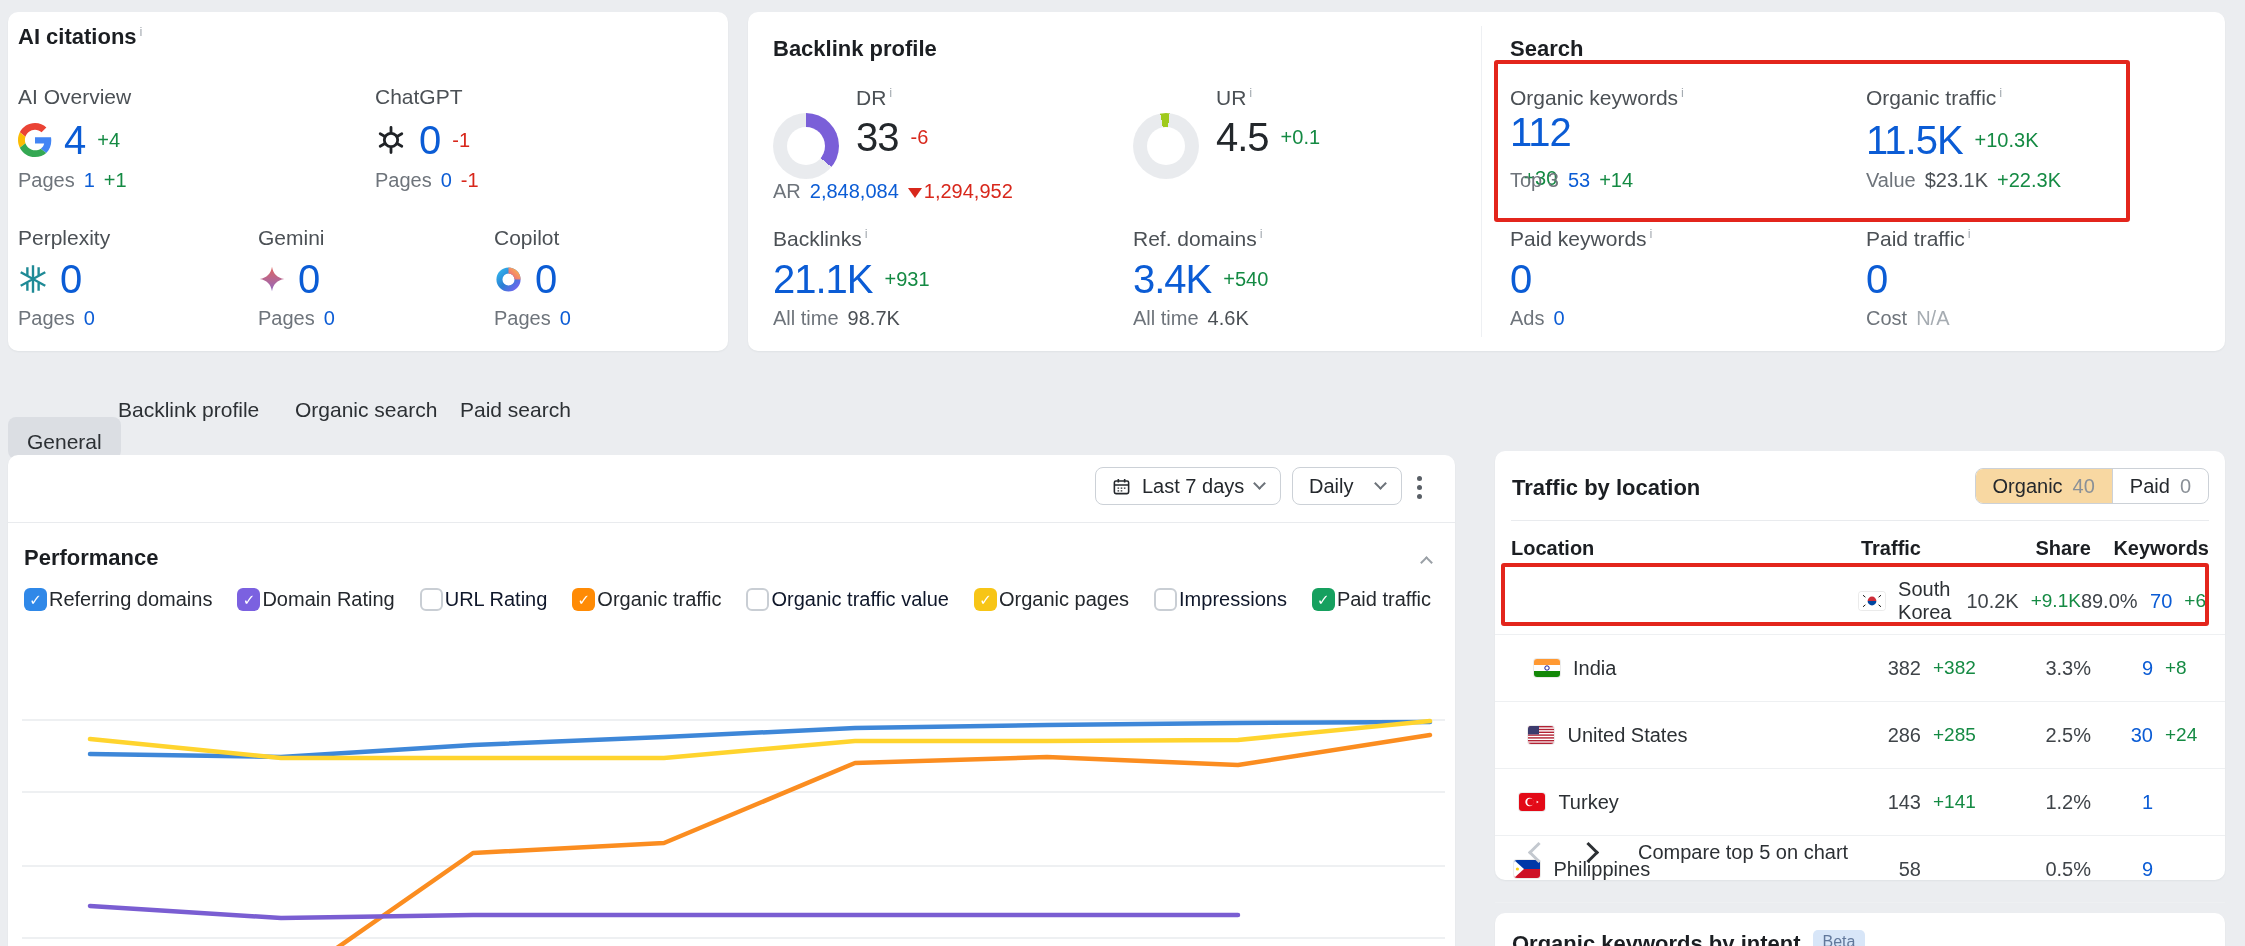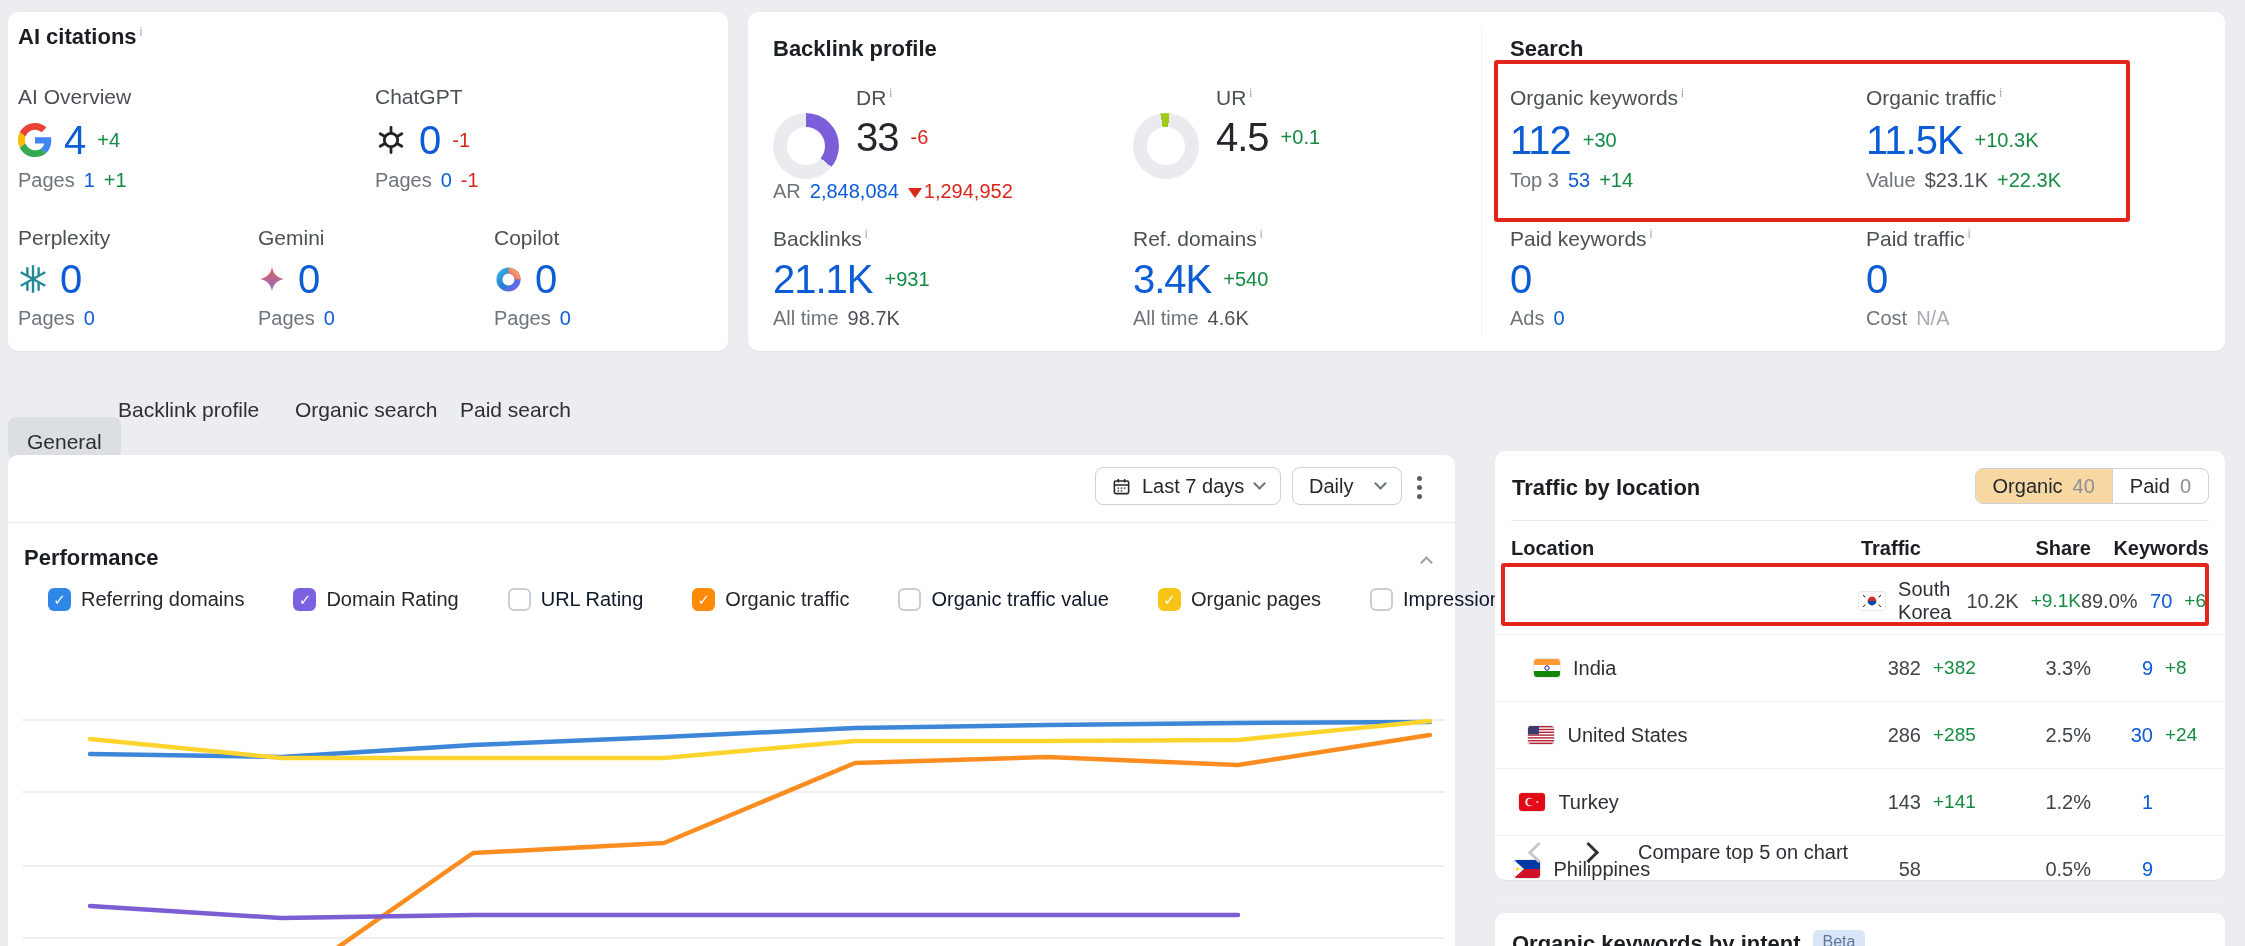--- a/index.html
+++ b/index.html
@@ -31,21 +31,21 @@
   .seg { display:flex; align-items:center; gap:12px; padding:0 19px; font-size:20px; color:#24282d; border-right:1px solid #ccd1d7; white-space:nowrap; }
   .seg:last-child { border-right:none; }
   .seg.active { background:#f8d8a2; }
   .seg .cnt { color:#8a9097; }
   .btn { position:absolute; display:flex; align-items:center; gap:11px; height:38px; padding:0 16px; border:1px solid #ccd1d7; border-radius:8px; font-size:20px; background:#fff; white-space:nowrap; }
   .chev { width:9px; height:9px; border-right:2px solid #6c7279; border-bottom:2px solid #6c7279; transform:rotate(45deg); margin-top:-5px; flex:0 0 auto; }
   .chev.upc { transform:rotate(-135deg); margin-top:5px; border-color:#9aa0a6; }
   .kebab { position:absolute; display:flex; flex-direction:column; gap:4px; padding:7px; }
   .kebab i { width:5px; height:5px; border-radius:50%; background:#595f66; }
   .cbrow { position:absolute; display:flex; gap:25px; align-items:center; }
-  .cb { display:flex; align-items:flex-end; gap:10px; white-space:nowrap;margin-left:24px; }
+  .cb { display:flex; align-items:flex-end; gap:2px; white-space:nowrap; }
   .cb .box { width:23px; height:23px; border-radius:6px; border:2px solid #c9ced4; background:#fff; display:flex; align-items:center; justify-content:center; }
   .cb.checked .box { border:none; }
   .cb.checked .box::after { content:'✓'; color:#fff; font-size:15px; font-weight:700; }
   .cb-label { font-size:20px; color:#0f172a; }
   .cb.checked .cb-label { color:#24282d; }
   .divider { position:absolute; height:1px; background:#e9ebee; }
   .vdivider { position:absolute; width:1px; background:#eef0f3; }
   .redbox { position:absolute; border:4px solid #e3251c; border-radius:3px; z-index:6; pointer-events:none; }
   
   .thead { position:absolute; display:flex; align-items:center; font-size:20px; font-weight:700; color:#1b1e22; }
@@ -213,21 +213,21 @@
     <span class="delta up">+540</span>
   </div>
   <div class="sub" style="left:385px; top:295px;">
     <span>All time</span>
     <span class="darkv">4.6K</span>
   </div>
 
   <div class="card-title abs" style="left:762px; top:24px;">Search</div>
 
   <div class="metric-label" style="left:762px; top:73px;"><span>Organic keywords</span><sup class="info">i</sup></div>
-  <div class="vrow" style="left:762px; top:104px;">
+  <div class="vrow" style="left:762px; top:98px;flex-direction:column;">
     <span class="big">112</span>
     <span class="delta up">+30</span>
   </div>
   <div class="sub" style="left:762px; top:157px;">
     <span>Top 3</span>
     <span class="blue">53</span>
     <span class="up">+14</span>
   </div>
 
   <div class="metric-label" style="left:1118px; top:73px;"><span>Organic traffic</span><sup class="info">i</sup></div>

